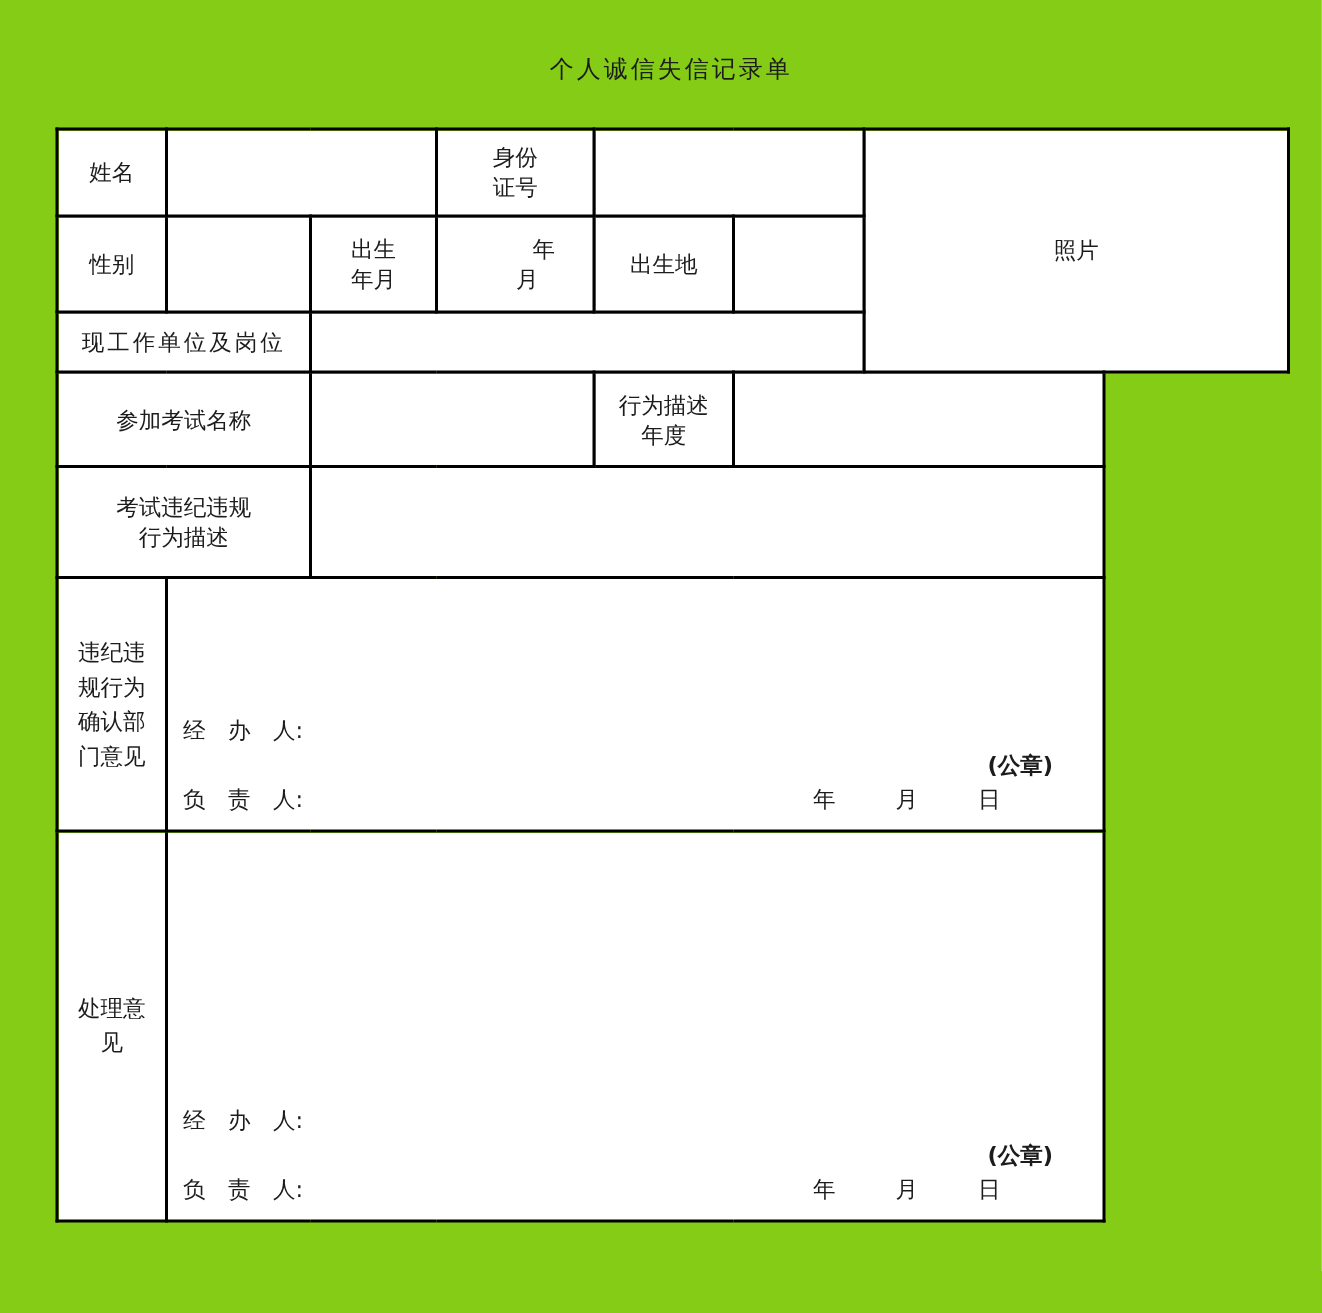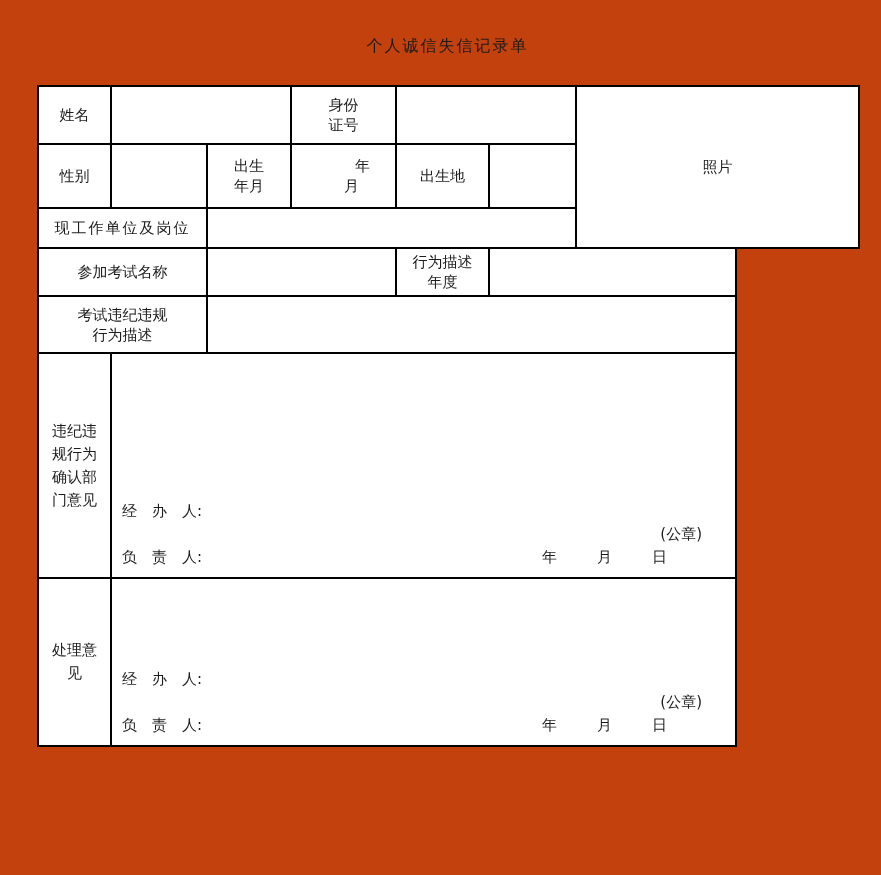--- a/index.html
+++ b/index.html
@@ -1,20 +1,20 @@
 <!DOCTYPE html>
 <html><head>
 <meta charset="utf-8">
 <style>
   html, body { margin: 0; padding: 0; }
   body { width: 881px; height: 875px; background: #ffffff; }
   .page {
     position: relative;
     width: 881px; height: 875px;
-    background: #c2410c;
+    background: #84cc16;
     font-family: "DejaVu Sans", sans-serif;
     color: #1c1c1c;
   }
   .title {
     position: absolute;
     left: 37px; top: 36px; width: 821px;
     text-align: center;
     font-size: 16px;
     letter-spacing: 2px;
   }
@@ -43,21 +43,21 @@
   
   .ym-year { position: relative; left: 19px; display: inline-block; }
   .ym-month { position: relative; left: 8px; display: inline-block; }
   
   td.opinion-cell {
     text-align: left;
     vertical-align: bottom;
     padding: 0 0 8px 10px;
   }
   .sign-line { line-height: 24px; white-space: pre; }
-  .seal-line { line-height: 22px; text-align: right; padding-right: 33px; }
+  .seal-line { line-height: 22px; text-align: right; padding-right: 33px; font-weight: bold; }
   .chief-row { display: flex; align-items: center; line-height: 24px; }
   .date-group {
     margin-left: auto;
     margin-right: 68px;
     display: flex;
     gap: 40px;
   }
 </style>
 </head>
 <body>
@@ -103,41 +103,41 @@
       </td>
       <td><span>出生地</span></td>
       <td></td>
     </tr>
 
     <tr style="height:40px">
       <td colspan="2" class="ls"><span>现工作单位及岗位</span></td>
       <td colspan="4"></td>
     </tr>
 
-    <tr style="height:48px">
+    <tr style="height:63px">
       <td colspan="2"><span>参加考试名称</span></td>
       <td colspan="2"></td>
       <td>
         <div class="cell-line">行为描述</div>
         <div class="cell-line">年度</div>
       </td>
       <td colspan="2"></td>
       <td class="filler"></td>
     </tr>
 
-    <tr style="height:57px">
+    <tr style="height:74px">
       <td colspan="2">
         <div class="cell-line">考试违纪违规</div>
         <div class="cell-line">行为描述</div>
       </td>
       <td colspan="5"></td>
       <td class="filler"></td>
     </tr>
 
-    <tr style="height:225px">
+    <tr style="height:169px">
       <td class="tall-label">
         <div class="cell-line">违纪违</div>
         <div class="cell-line">规行为</div>
         <div class="cell-line">确认部</div>
         <div class="cell-line">门意见</div>
       </td>
       <td colspan="6" class="opinion-cell">
         <div class="sign-line">经　办　人:</div>
         <div class="seal-line">(公章)</div>
         <div class="chief-row">
@@ -145,21 +145,21 @@
           <span class="date-group">
             <span>年</span>
             <span>月</span>
             <span>日</span>
           </span>
         </div>
       </td>
       <td class="filler"></td>
     </tr>
 
-    <tr style="height:168px">
+    <tr style="height:260px">
       <td class="tall-label">
         <div class="cell-line">处理意</div>
         <div class="cell-line">见</div>
       </td>
       <td colspan="6" class="opinion-cell">
         <div class="sign-line">经　办　人:</div>
         <div class="seal-line">(公章)</div>
         <div class="chief-row">
           <span class="sign-line">负　责　人:</span>
           <span class="date-group">

